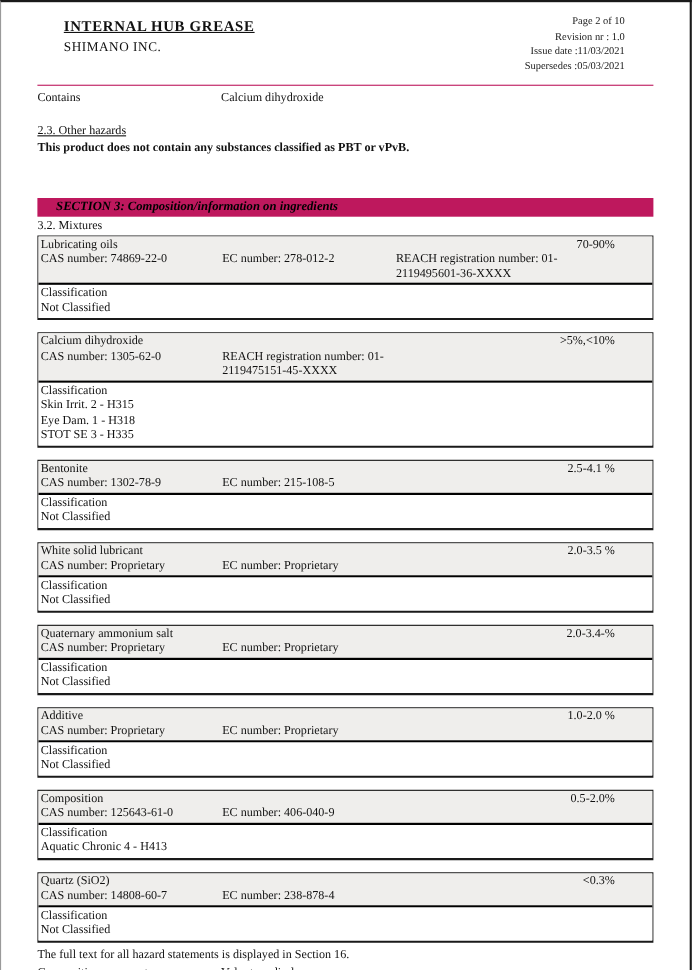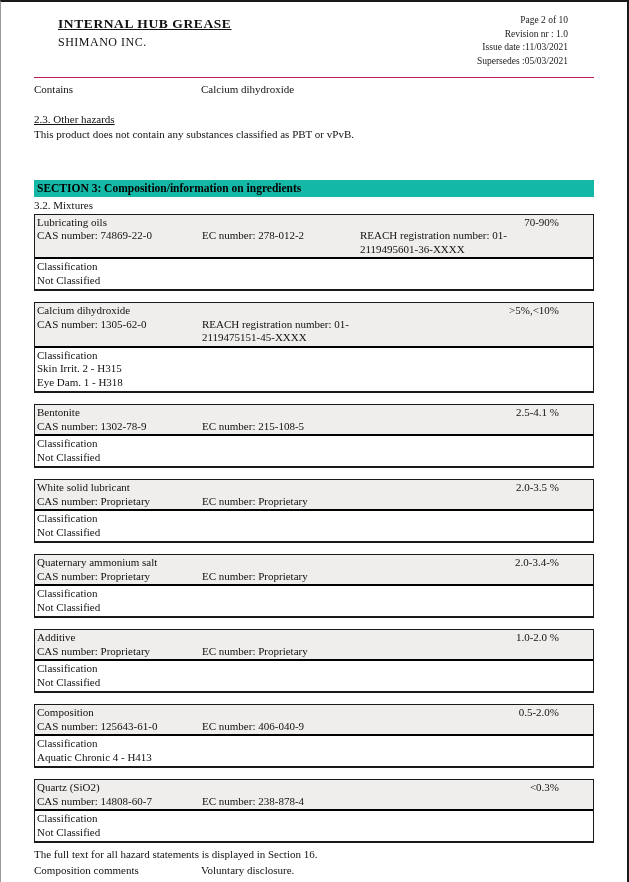--- a/index.html
+++ b/index.html
@@ -28,28 +28,29 @@
   
   .contains-row {
     border-top:1px solid #be185d;
     margin-top:9px; padding-top:5px;
     display:grid; grid-template-columns:167px 1fr;
     font-size:11px; line-height:13.5px;
   }
   
   .other-hazards { margin-top:15px; font-size:11px; line-height:14px; }
   .oh-heading { text-decoration:underline; }
-  .oh-body { margin-top:1px; }
+  .oh-body { margin-top:1px;font-weight:bold; }
   
   .section3-bar {
     margin-top:39px;
-    background:#14b8a6;
+    background:#be185d;
     font-weight:bold; font-size:11.5px; line-height:15px;
-    padding:1px 3px;
+    padding:1px 17px;
     color:#000;
+    font-style:italic;
   }
   .mixtures { font-size:11px; line-height:14px; margin-top:1px; }
   
   .ing-table { border:1px solid #1a1a1a; border-bottom-width:2px; margin-top:11px; }
   .ing-table:first-child { margin-top:2px; }
   .ing-head {
     background:#efeeec;
     border-bottom:2px solid #000;
     padding:1px 2px;
     font-size:11px; line-height:13.5px;
@@ -129,20 +130,21 @@
           <div>REACH registration number: 01-</div>
           <div>2119475151-45-XXXX</div>
         </div>
       </div>
     </div>
     <div class="ing-body">
       <div>Classification</div>
       <div>
             <div>Skin Irrit. 2 - H315</div>
             <div>Eye Dam. 1 - H318</div>
+            <div>STOT SE 3 - H335</div>
           </div>
     </div>
   </div>
 
   <div class="ing-table">
     <div class="ing-head">
       <div class="name-row">
         <div>Bentonite</div>
         <div class="ing-percent">2.5-4.1 %</div>
       </div>

